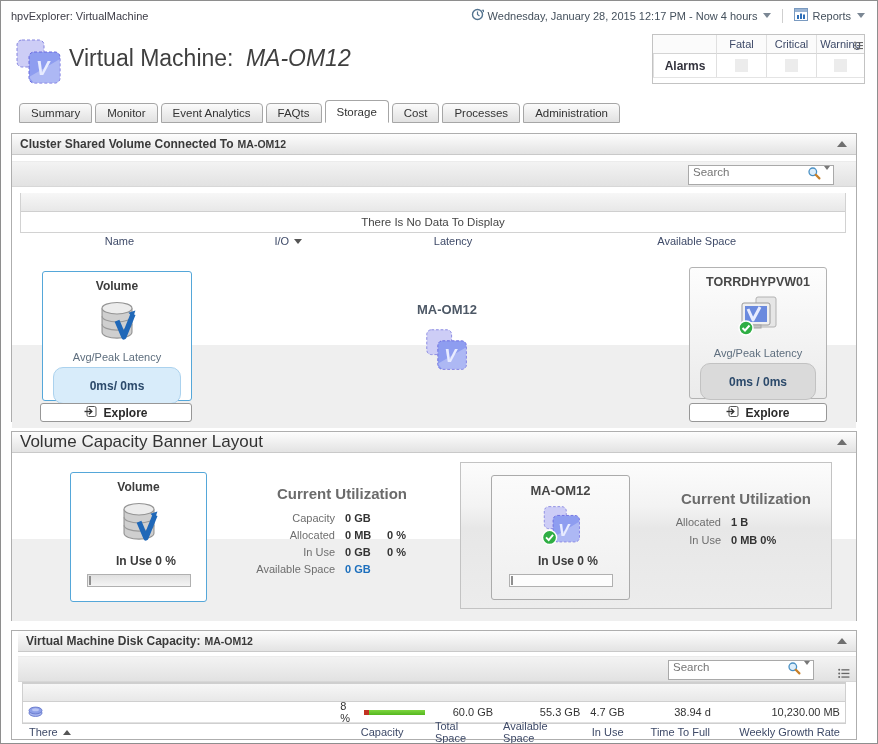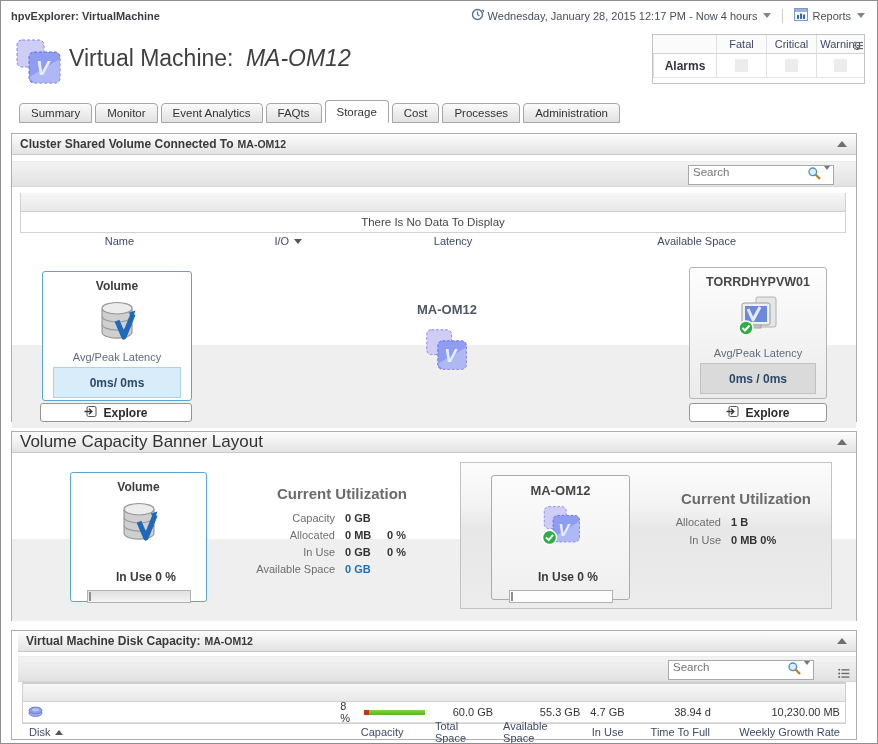--- a/index.html
+++ b/index.html
@@ -1,21 +1,21 @@
 <!DOCTYPE html>
 <html><head>
 <meta charset="utf-8">
 <style>
   * { margin:0; padding:0; box-sizing:border-box; }
   html,body { width:878px; height:744px; background:#fff; }
   body { font-family:"Liberation Sans", sans-serif; position:relative; }
   .window { position:absolute; inset:0; border:1px solid #8e8e8e; background:#fff; overflow:hidden; }
 
   
-  .app-title { position:absolute; left:10px; top:9px; font-size:11px; font-weight:bold; color:#3c3c46; }
+  .app-title { position:absolute; left:10px; top:9px; font-size:11px; font-weight:normal; color:#3c3c46; }
   .topbar-right { position:absolute; right:12px; top:7px; display:flex; align-items:center; gap:5px; font-size:11px; color:#44505c; }
   .caret-down { width:0; height:0; border-left:4px solid transparent; border-right:4px solid transparent; border-top:5px solid #7b8794; margin-left:2px; }
   .tb-sep { width:1px; height:14px; background:#cfcfcf; margin:0 6px; }
   .tb-group { display:flex; align-items:center; gap:4px; cursor:pointer; }
 
   
   .big-vm-icon { position:absolute; left:13px; top:36px; }
   .page-title { position:absolute; left:68px; top:44px; font-size:23px; color:#3f3f3f; }
   .page-title .entity { font-style:italic; }
 
@@ -71,34 +71,34 @@
   .topo { position:relative; height:194px; margin-top:1px; }
   .gray-band { position:absolute; left:0; right:0; bottom:0; height:83px; background:#efefef; }
 
   .node-card { position:absolute; background:#fff; border-radius:3px; text-align:center; cursor:pointer; }
   .node-card.blue { border:1px solid #55a7d9; }
   .node-card.gray { border:1px solid #b3b3b3; background:linear-gradient(#fdfdfd,#ebebeb); }
   .node-title { font-weight:bold; font-size:12px; color:#3c3c3c; margin-top:7px; }
   .node-title.dark { font-size:12.5px; color:#474747; }
   .node-icon-wrap { margin-top:6px; height:48px; display:flex; justify-content:center; }
   .metric-label { font-size:11px; color:#5e6e7e; margin-top:4px; }
-  .metric-box { margin:4px 10px 0 10px; height:31px; display:flex; align-items:center; justify-content:center; font-weight:bold; font-size:12px; color:#2c4a6b; }
+  .metric-box { margin:4px 10px 0 10px; height:37px; display:flex; align-items:center; justify-content:center; font-weight:bold; font-size:12px; color:#2c4a6b;border-radius:10px; }
   .metric-box.blue { background:#d8ecfa; border:1px solid #abd2ee; }
   .metric-box.gray { background:#dadada; border:1px solid #c2c2c2; }
 
   .explore-btn { position:absolute; height:19px; background:#fff; border:1px solid #979797; border-radius:3px; display:flex; align-items:center; justify-content:center; gap:6px; font-weight:bold; font-size:12px; color:#2b2b2b; cursor:pointer; }
 
   .vm-node { position:absolute; left:368px; top:68px; width:134px; text-align:center; cursor:pointer; }
   .vm-node .vm-label { font-weight:bold; font-size:13px; color:#4d5866; }
   .vm-node .vm-ic { margin-top:10px; }
 
   
   .p2-content { position:relative; height:168px; }
   .p2-band { position:absolute; left:0; right:0; bottom:0; height:82px; background:#efefef; }
-  .inuse-label { font-weight:bold; font-size:12px; color:#3a3a3a; margin-top:22px;padding-left:15px; }
+  .inuse-label { font-weight:bold; font-size:12px; color:#3a3a3a; margin-top:6px;padding-left:15px; }
   .pbar { margin:6px auto 0 auto; width:104px; height:13px; border:1px solid #b0b0b0; background:linear-gradient(#e0e0e0,#f4f4f4); position:relative; }
   .pbar.white { background:#fdfdfd; }
   .pbar .tick { position:absolute; left:1px; top:1px; bottom:1px; width:2px; background:#8f8f8f; }
 
   .util-heading { position:absolute; font-weight:bold; font-size:15px; color:#6b6b6b; text-align:center; }
   .kv { position:absolute; font-size:11px; }
   .kv-row { display:flex; align-items:center; height:17px; }
   .kv-label { width:133px; text-align:right; color:#6e6e6e; }
   .kv-label.narrow { width:85px; }
   .kv-val { margin-left:10px; font-weight:bold; color:#333; min-width:42px; }
@@ -442,21 +442,21 @@
             <rect x="3.4" y="4.8" width="8" height="1.3" fill="#666"></rect>
             <circle cx="1.2" cy="9" r="1" fill="#666"></circle>
             <rect x="3.4" y="8.4" width="8" height="1.3" fill="#666"></rect>
           </svg>
       </span>
     </div>
 
     <div class="grid-table p3-table">
       <div class="thead p3-cols">
         <div class="th">
-            <span>Disk</span>
+            <span>There</span>
             <span class="sort-asc"></span>
           </div>
         <div class="th">
             <span>Capacity</span>
           </div>
         <div class="th">
             <span>Total Space</span>
           </div>
         <div class="th">
             <span>Available Space</span>

